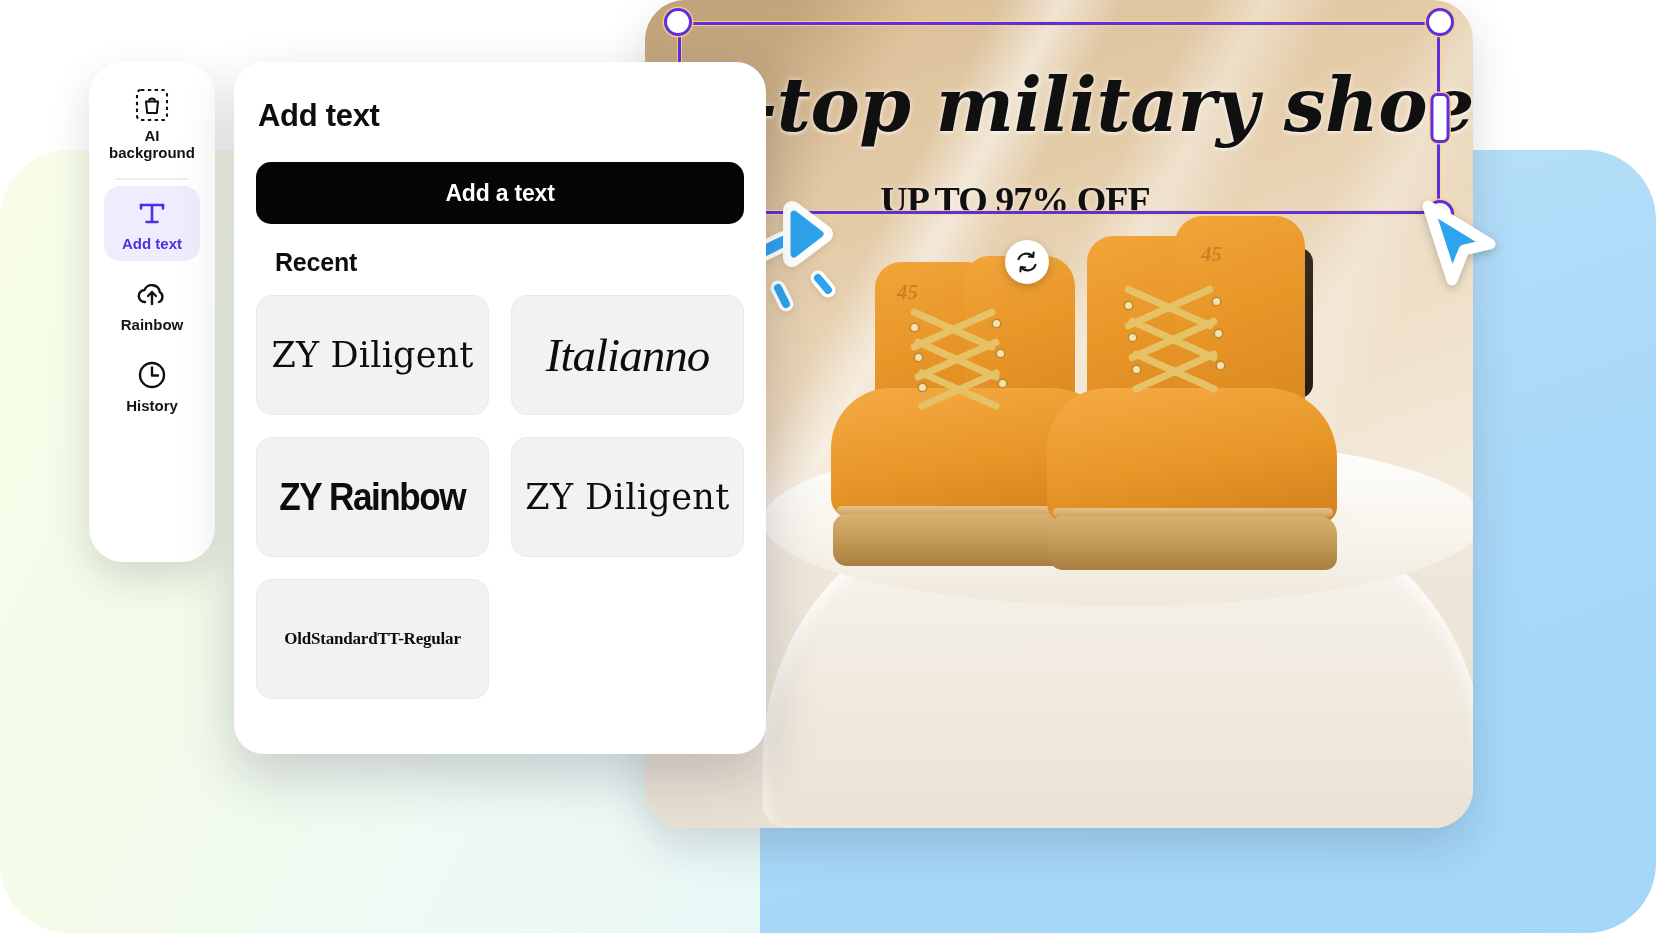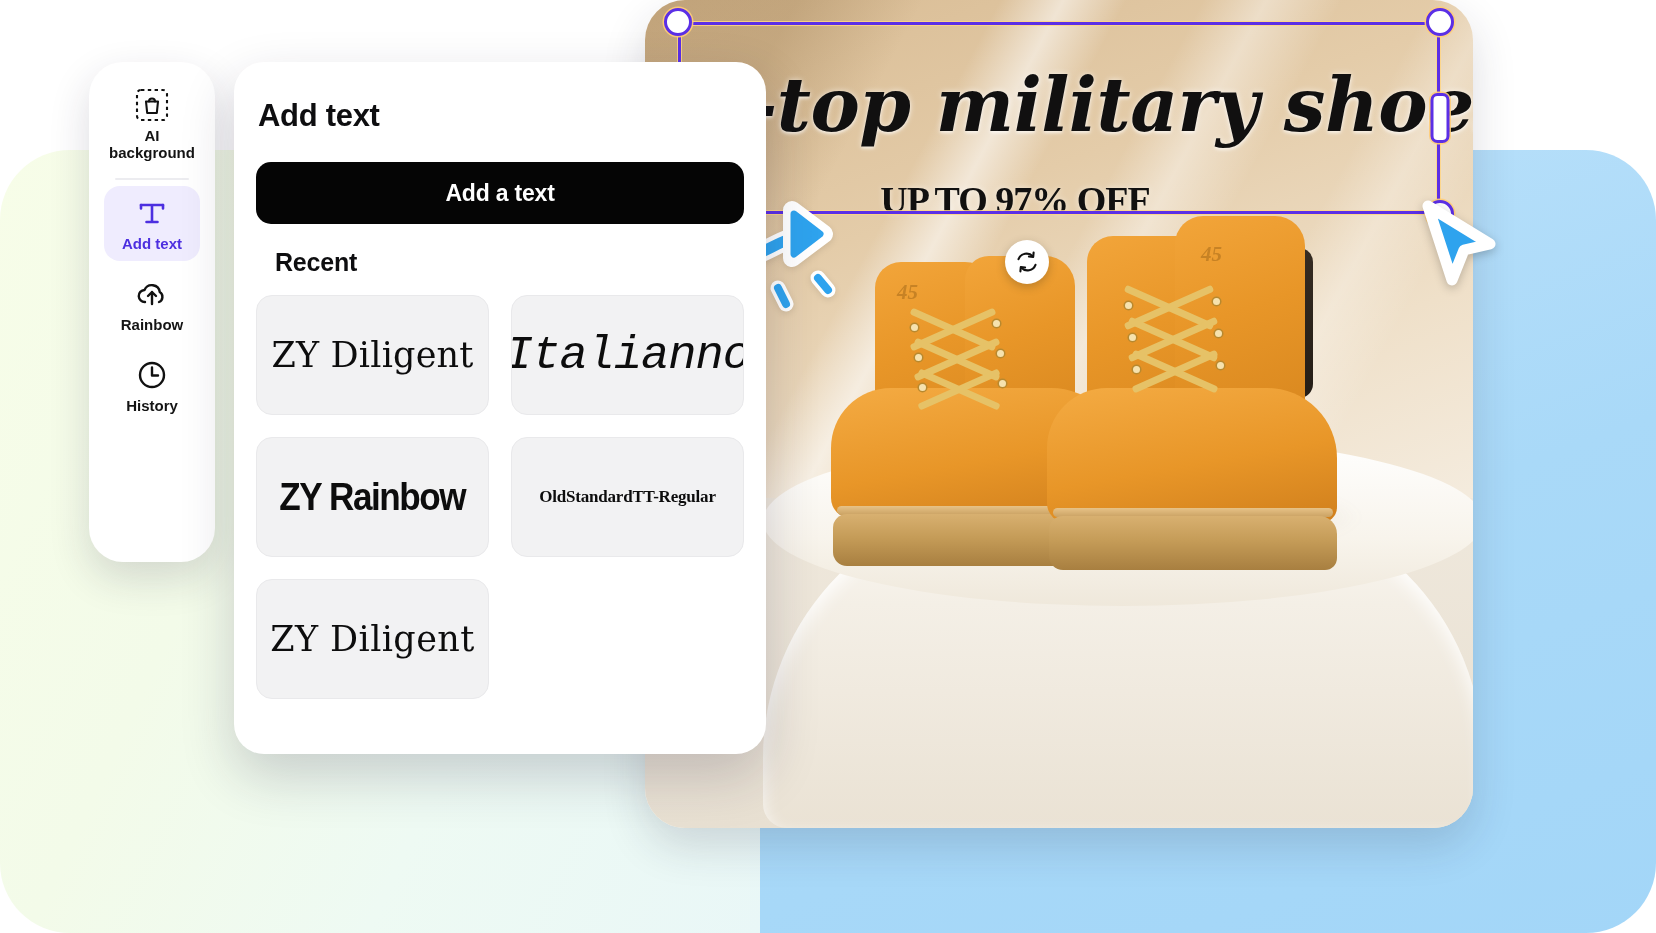--- a/index.html
+++ b/index.html
@@ -192,21 +192,21 @@
     margin-top:18px;display:grid;grid-template-columns:1fr 1fr;
     column-gap:22px;row-gap:22px;
   }
   .font-tile{
     height:120px;border-radius:16px;background:#f2f2f3;border:1px solid #e9e9eb;
     display:flex;align-items:center;justify-content:center;
     overflow:hidden;cursor:pointer;box-sizing:border-box;padding:0 8px;
   }
   .font-tile span{white-space:nowrap;color:#0d0d0d;}
   .ft-punctual  span{font-family:"DejaVu Serif",serif;font-size:35px;letter-spacing:.2px;}
-  .ft-italianno span{font-family:Liberation Mono, monospace;font-style:italic;font-size:47px;letter-spacing:-1px;}
+  .ft-italianno span{font-family:Liberation Serif, serif;font-style:italic;font-size:47px;letter-spacing:-1px;}
   .ft-harmony   span{font-family:"Liberation Sans",sans-serif;font-weight:bold;font-size:19px;letter-spacing:-.3px;}
   .ft-rainbow   span{font-family:"Liberation Sans",sans-serif;font-weight:bold;font-size:39px;letter-spacing:-1.6px;transform:scaleX(.9);display:inline-block;}
   .ft-oldstd    span{font-family:"Liberation Serif",serif;font-weight:bold;font-size:17px;letter-spacing:-.2px;}
   .ft-diligent  span{font-family:"DejaVu Serif",serif;font-size:35px;letter-spacing:.4px;}
 </style>
 </head>
 <body>
 
 <div id="bg-blob-blue"></div>
 <div id="bg-blob-green"></div>
@@ -381,20 +381,20 @@
   <div id="font-grid">
     <div class="font-tile ft-punctual">
       <span>ZY Diligent</span>
     </div>
     <div class="font-tile ft-italianno">
       <span>Italianno</span>
     </div>
     <div class="font-tile ft-rainbow">
       <span>ZY Rainbow</span>
     </div>
+    <div class="font-tile ft-diligent">
+      <span>ZY Diligent</span>
+    </div>
     <div class="font-tile ft-oldstd">
       <span>OldStandardTT-Regular</span>
     </div>
-    <div class="font-tile ft-diligent">
-      <span>ZY Diligent</span>
-    </div>
   </div>
 </div>
 
 </body></html>

